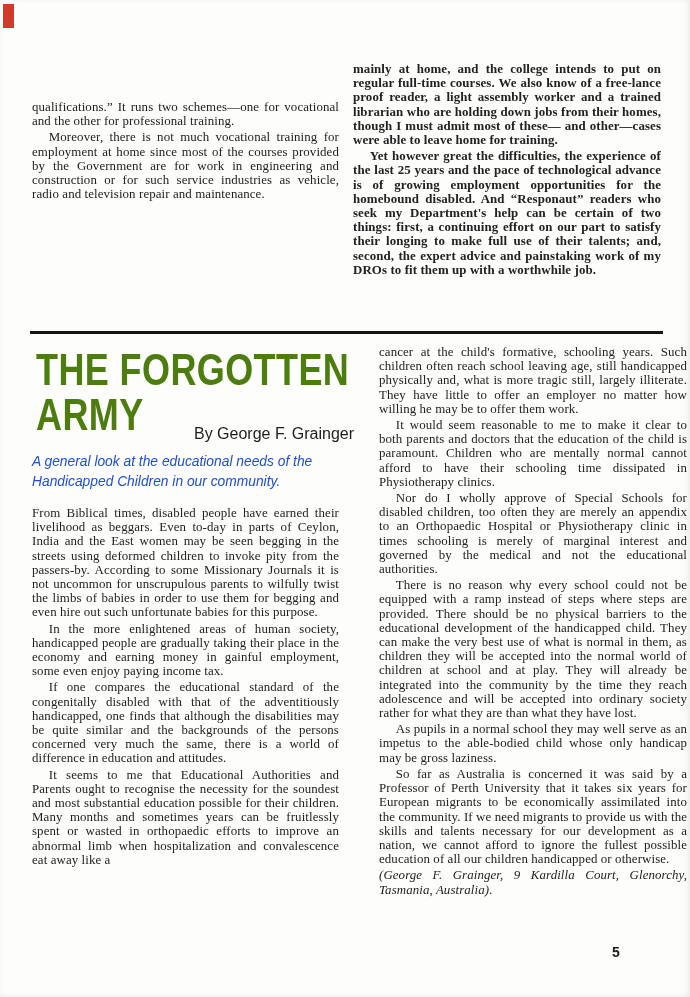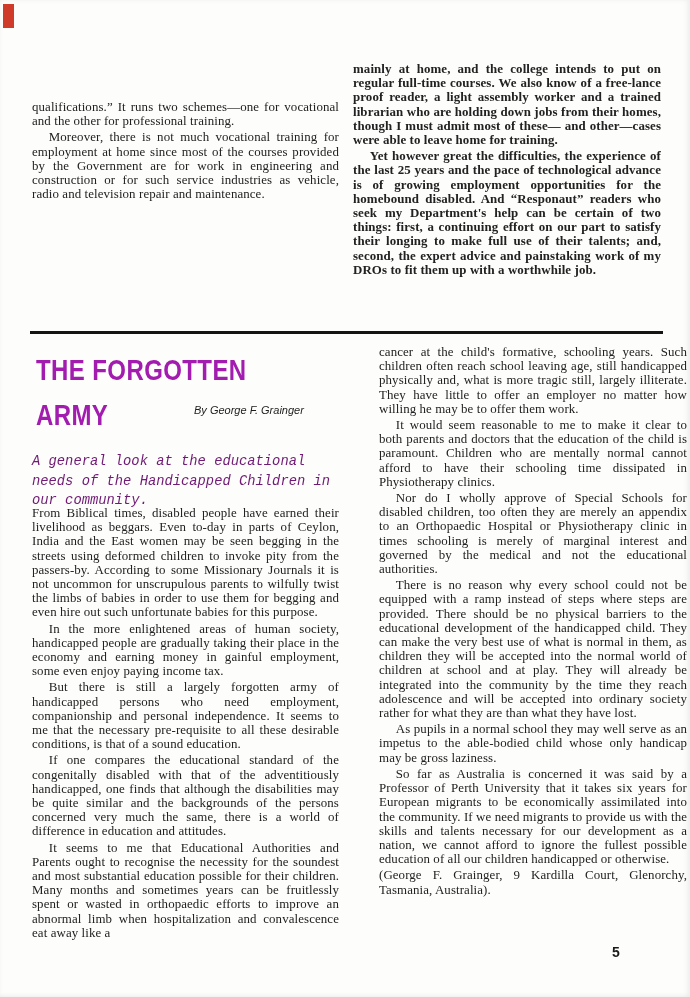--- a/index.html
+++ b/index.html
@@ -35,53 +35,52 @@
     position: absolute;
     left: 30px; top: 331px;
     width: 633px; height: 3px;
     background: #141414;
   }
   .headline {
     position: absolute;
     left: 36px; top: 347px;
     font-family: "Liberation Sans", sans-serif;
     font-weight: 700;
-    color: #a21caf;
-    font-size: 30px;
+    color: #4d7c0f;
+    font-size: 45px;
     line-height: 45px;
     letter-spacing: 0.5px;
     white-space: nowrap;
   }
   .headline .hl {
     display: block;
     transform: scaleX(0.8);
     transform-origin: 0 50%;
   }
   .byline {
     position: absolute;
-    left: 194px; top: 404px;
+    left: 194px; top: 425px;
     font-family: "Liberation Sans", sans-serif;
-    font-style: italic;
-    font-size: 11px;
+    font-size: 16px;
     color: #1d1d1d;
     white-space: nowrap;
   }
   .standfirst {
     position: absolute;
     left: 32px; top: 452px;
     width: 300px;
-    font-family: Liberation Mono, monospace;
+    font-family: Liberation Sans, sans-serif;
     font-style: italic;
     font-size: 13.8px;
     line-height: 19.5px;
-    color: #701a75;
+    color: #1d4ed8;
   }
   .bottom-left  { left: 32px;  top: 506px; width: 307px; }
   .bottom-right { left: 353px; top: 345px; width: 308px; margin-left: 26px; }
-  .signature { text-indent: 0 !important; }
+  .signature { font-style: italic; text-indent: 0 !important; }
   .page-number {
     position: absolute;
     left: 612px; top: 944px;
     font-family: "Liberation Sans", sans-serif;
     font-weight: 700;
     font-size: 14px;
     color: #1a1a1a;
   }
 </style>
 </head>
@@ -108,21 +107,20 @@
     <span class="hl">ARMY</span>
   </h1>
 
   <div class="byline">By George F. Grainger</div>
 
   <div class="standfirst">A general look at the educational needs of the Handicapped Children in our community.</div>
 
   <section class="col bottom-left">
     <p>From Biblical times, disabled people have earned their livelihood as beggars.  Even to-day in parts of Ceylon, India and the East women may be seen begging in the streets using deformed children to invoke pity from the passers-by.  According to some Missionary Journals it is not uncommon for unscrupulous parents to wilfully twist the limbs of babies in order to use them for begging and even hire out such unfortunate babies for this purpose.</p>
     <p>In the more enlightened areas of human society, handicapped people are gradually taking their place in the economy and earning money in gainful employment, some even enjoy paying income tax.</p>
-    <p>But there is still a largely forgotten army of handicapped persons who need employment, companionship and personal independence.  It seems to me that the necessary pre-requisite to all these desirable conditions, is that of a sound education.</p>
     <p>If one compares the educational standard of the congenitally disabled with that of the adventitiously handicapped, one finds that although the disabilities may be quite similar and the backgrounds of the persons concerned very much the same, there is a world of difference in education and attitudes.</p>
     <p>It seems to me that Educational Authorities and Parents ought to recognise the necessity for the soundest and most substantial education possible for their children.  Many months and sometimes years can be fruitlessly spent or wasted in orthopaedic efforts to improve an abnormal limb when hospitalization and convalescence eat away like a</p>
   </section>
 
   <section class="col bottom-right">
     <p>cancer at the child's formative, schooling years. Such children often reach school leaving age, still handicapped physically and, what is more tragic still, largely illiterate.  They have little to offer an employer no matter how willing he may be to offer them work.</p>
     <p>It would seem reasonable to me to make it clear to both parents and doctors that the education of the child is paramount.  Children who are mentally normal cannot afford to have their schooling time dissipated in Physiotherapy clinics.</p>
     <p>Nor do I wholly approve of Special Schools for disabled children, too often they are merely an appendix to an Orthopaedic Hospital or Physiotherapy clinic in times schooling is merely of marginal interest and governed by the medical and not the educational authorities.</p>
     <p>There is no reason why every school could not be equipped with a ramp instead of steps where steps are provided.  There should be no physical barriers to the educational development of the handicapped child.  They can make the very best use of what is normal in them, as children they will be accepted into the normal world of children at school and at play.  They will already be integrated into the community by the time they reach adolescence and will be accepted into ordinary society rather for what they are than what they have lost.</p>
     <p>As pupils in a normal school they may well serve as an impetus to the able-bodied child whose only handicap may be gross laziness.</p>

